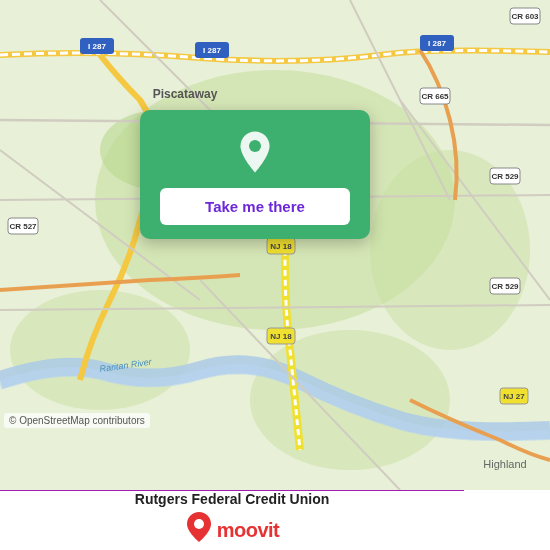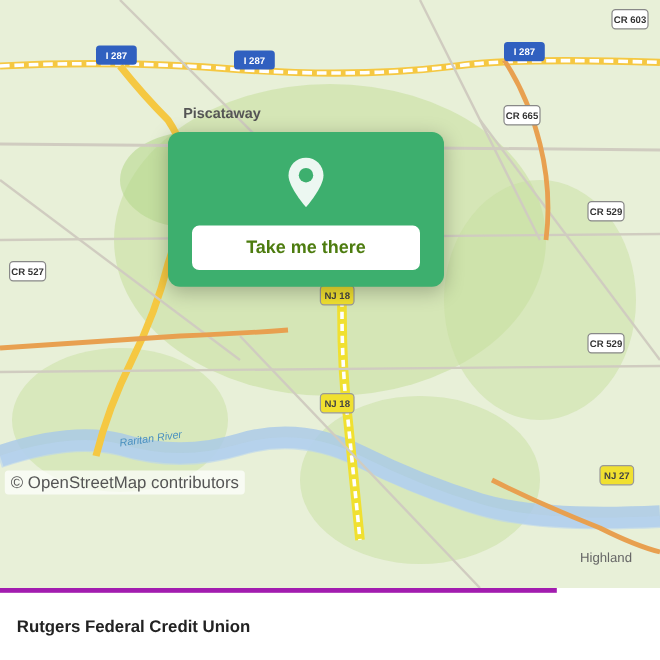--- a/index.html
+++ b/index.html
@@ -43,41 +43,42 @@
     }
 
     #pin-icon {
       width: 48px;
       height: 48px;
       margin-bottom: 12px;
     }
 
     #take-me-there-btn {
       background: white;
-      color: #4d7c0f;
+      color: #6d28d9;
       border: none;
       border-radius: 6px;
       padding: 10px 28px;
       font-size: 15px;
       font-weight: 600;
       cursor: pointer;
       width: 100%;
       text-align: center;
     }
 
     
     #bottom-bar {
       width: 464px;
       height: 60px;
       background: white;
       display: flex;
       align-items: center;
       justify-content: space-between;
       padding: 0 14px;
-      border-top: 4px solid #a21caf;
+      border-top: 1px solid #a21caf;
+      flex-direction: column;
     }
 
     #location-info {
       display: flex;
       flex-direction: column;
     }
 
     #location-name {
       font-size: 14px;
       font-weight: 600;
@@ -101,23 +102,23 @@
       color: #e63232;
       letter-spacing: -0.5px;
     }
 
     #moovit-pin {
       font-size: 22px;
     }
 
     #copyright-bar {
       position: absolute;
-      bottom: 78px;
+      bottom: 62px;
       left: 4px;
-      font-size: 14px;
+      font-size: 10px;
       color: #555;
       background: rgba(255,255,255,0.7);
       padding: 2px 5px;
       border-radius: 3px;
     }
   </style>
 </head>
 <body>
 
 <div id="map-container">
@@ -200,13 +201,23 @@
 
   <div id="copyright-bar">
     <span>© OpenStreetMap contributors</span>
   </div>
 </div>
 
 <div id="bottom-bar">
   <div id="location-info">
     <span id="location-name">Rutgers Federal Credit Union</span>
   </div>
+  <div id="moovit-logo">
+
+    <span id="moovit-pin">
+      <svg width="28" height="34" viewBox="0 0 28 34" xmlns="http://www.w3.org/2000/svg">
+        <path d="M14 2 C7.4 2 2 7.4 2 14 C2 22 14 32 14 32 C14 32 26 22 26 14 C26 7.4 20.6 2 14 2 Z" fill="#e63232"></path>
+        <circle cx="14" cy="14" r="5" fill="white"></circle>
+      </svg>
+    </span>
+    <span id="moovit-text">moovit</span>
+  </div>
 </div>
 
 </body></html>

